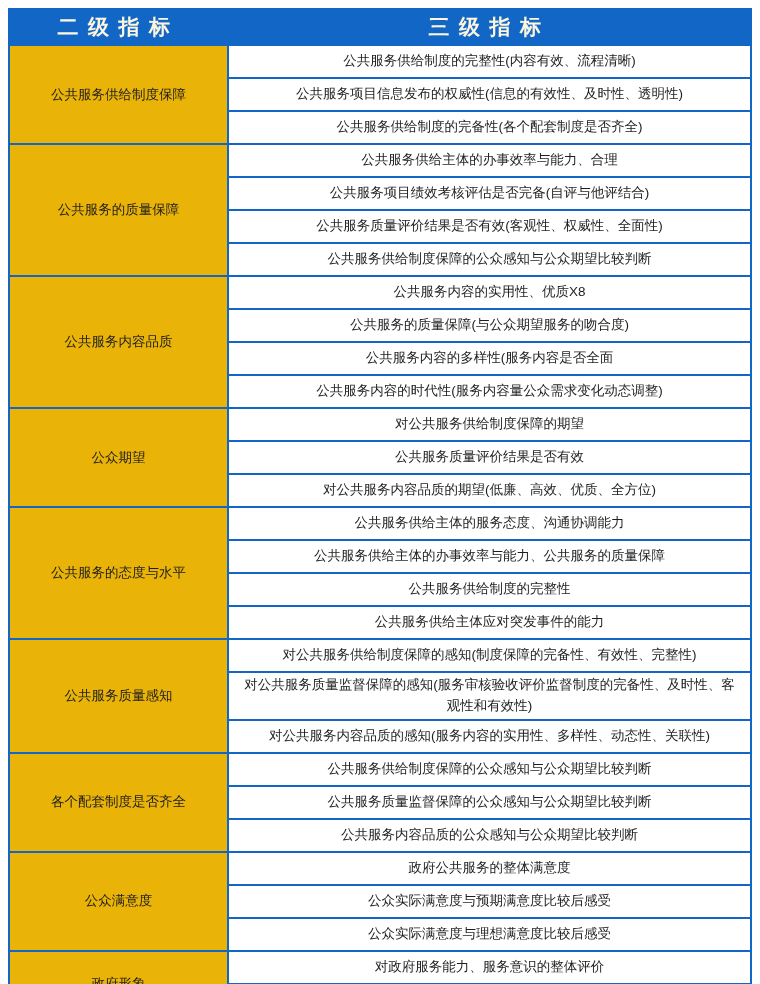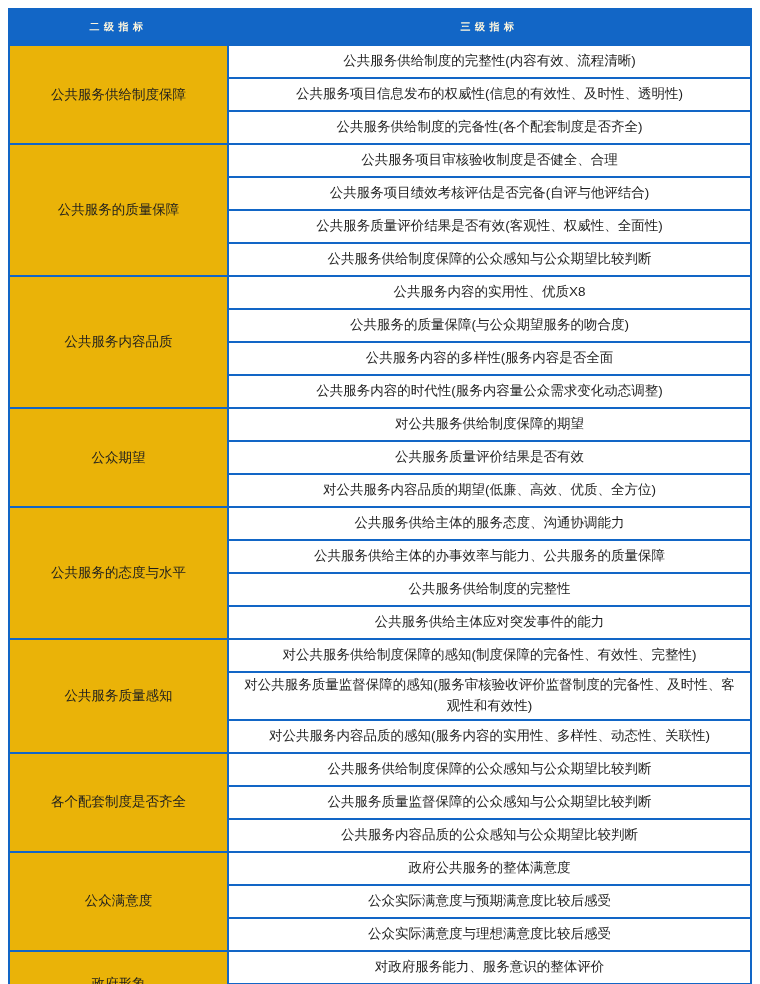--- a/index.html
+++ b/index.html
@@ -27,21 +27,21 @@
     text-align: center;
     vertical-align: middle;
   }
   table.indicator-table {
     border: 2px solid #1266C6;
     border-bottom-width: 7px;
   }
   th.hdr {
     background: #1266C6;
     color: #FCF6DF;
-    font-size: 10px;
+    font-size: 21px;
     font-weight: bold;
     letter-spacing: 0.45em;
     height: 30px;
     padding: 2px 0;
   }
   col.c-l2 { width: 29.5%; }
   col.c-l3 { width: 70.5%; }
   td.l2 {
     font-size: 13.5px;
     color: #1E1E1E;
@@ -79,21 +79,21 @@
           <td class="l3">公共服务供给制度的完整性(内容有效、流程清晰)</td>
         </tr>
         <tr>
           <td class="l3">公共服务项目信息发布的权威性(信息的有效性、及时性、透明性)</td>
         </tr>
         <tr>
           <td class="l3">公共服务供给制度的完备性(各个配套制度是否齐全)</td>
         </tr>
         <tr>
           <td class="l2" rowspan="4">公共服务的质量保障</td>
-          <td class="l3">公共服务项目审核验收制度是否健全、合理</td>
+          <td class="l3">公共服务供给主体的办事效率与能力、合理</td>
         </tr>
         <tr>
           <td class="l3">公共服务项目绩效考核评估是否完备(自评与他评结合)</td>
         </tr>
         <tr>
           <td class="l3">公共服务质量评价结果是否有效(客观性、权威性、全面性)</td>
         </tr>
         <tr>
           <td class="l3">公共服务供给制度保障的公众感知与公众期望比较判断</td>
         </tr>

